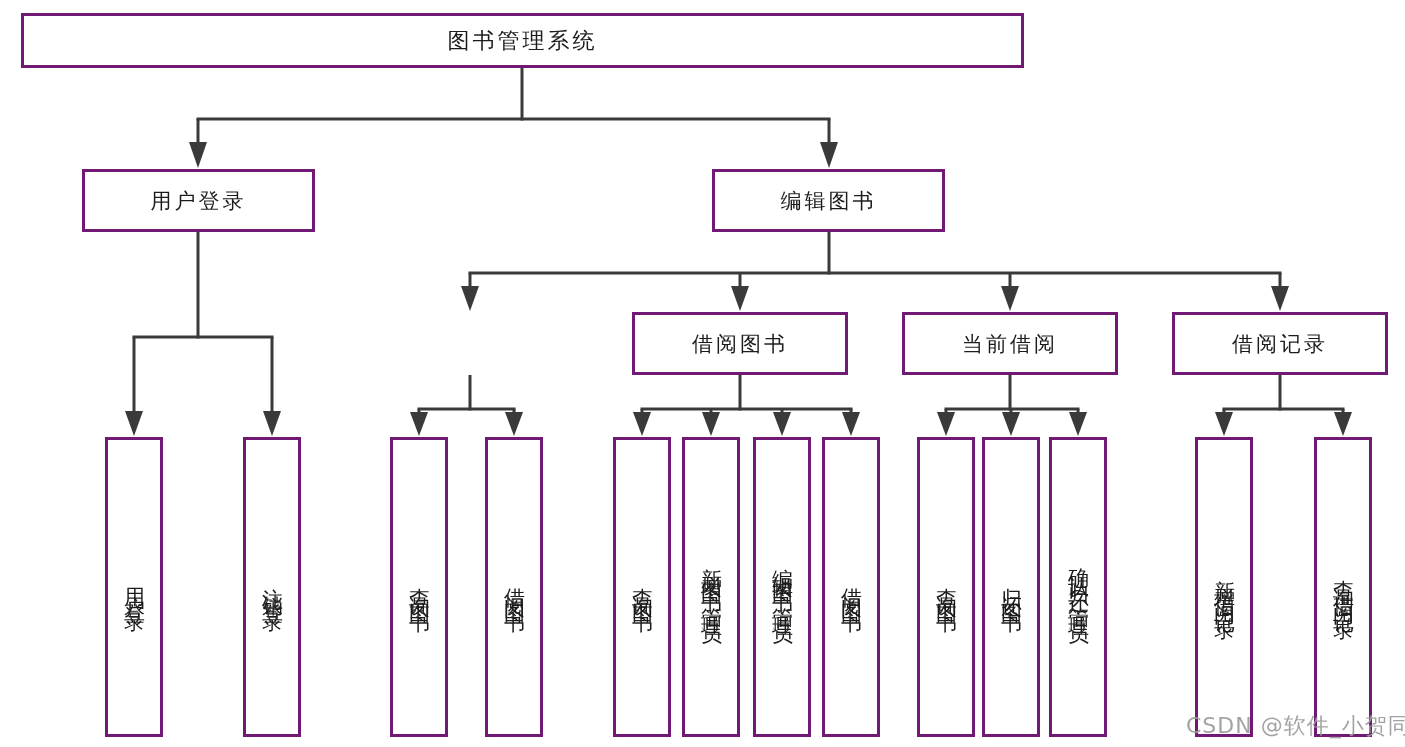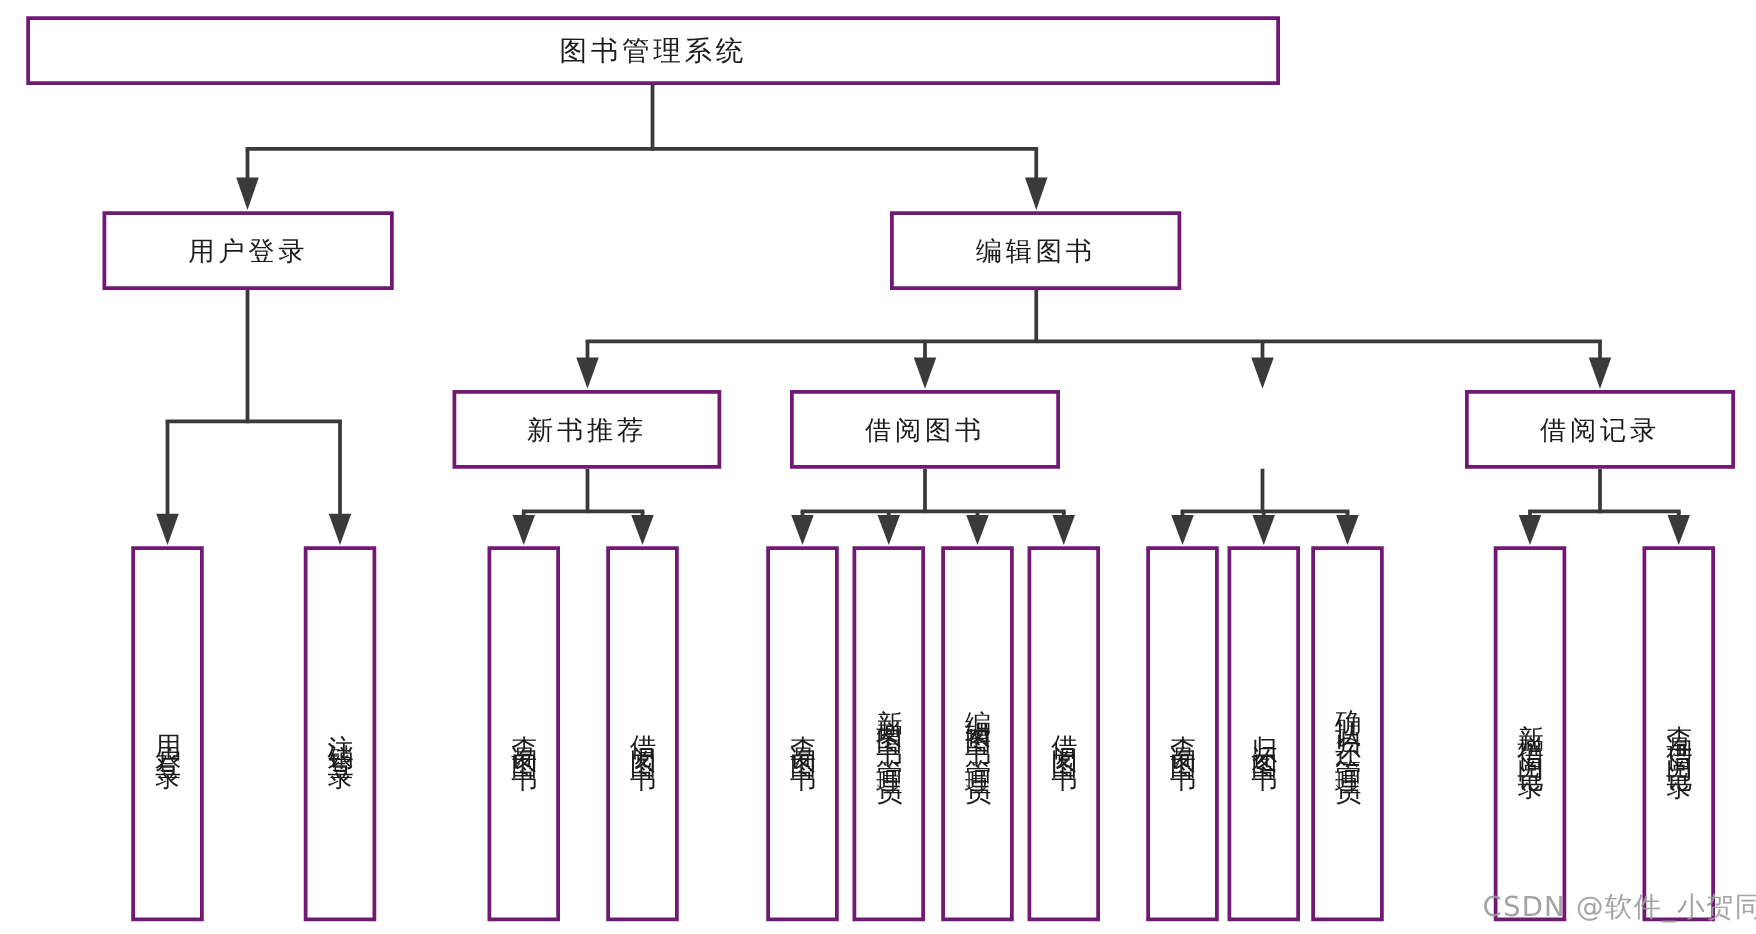--- a/index.html
+++ b/index.html
@@ -140,26 +140,26 @@
     <span>图书管理系统</span>
   </div>
 
   <div class="box h lvl2" style="left:82px">
     <span>用户登录</span>
   </div>
   <div class="box h lvl2" style="left:712px">
     <span>编辑图书</span>
   </div>
 
-  <div class="box h lvl3" style="left:362px;width:215px">
-    <span>新书推荐</span>
-  </div>
   <div class="box h lvl3" style="left:632px">
     <span>借阅图书</span>
   </div>
+  <div class="box h lvl3" style="left:902px">
+    <span>当前借阅</span>
+  </div>
   <div class="box h lvl3" style="left:1172px">
     <span>借阅记录</span>
   </div>
 
   <div class="box v" style="left:105px">
     <span>用户登录</span>
   </div>
   <div class="box v" style="left:243px">
     <span>注销登录</span>
   </div>

